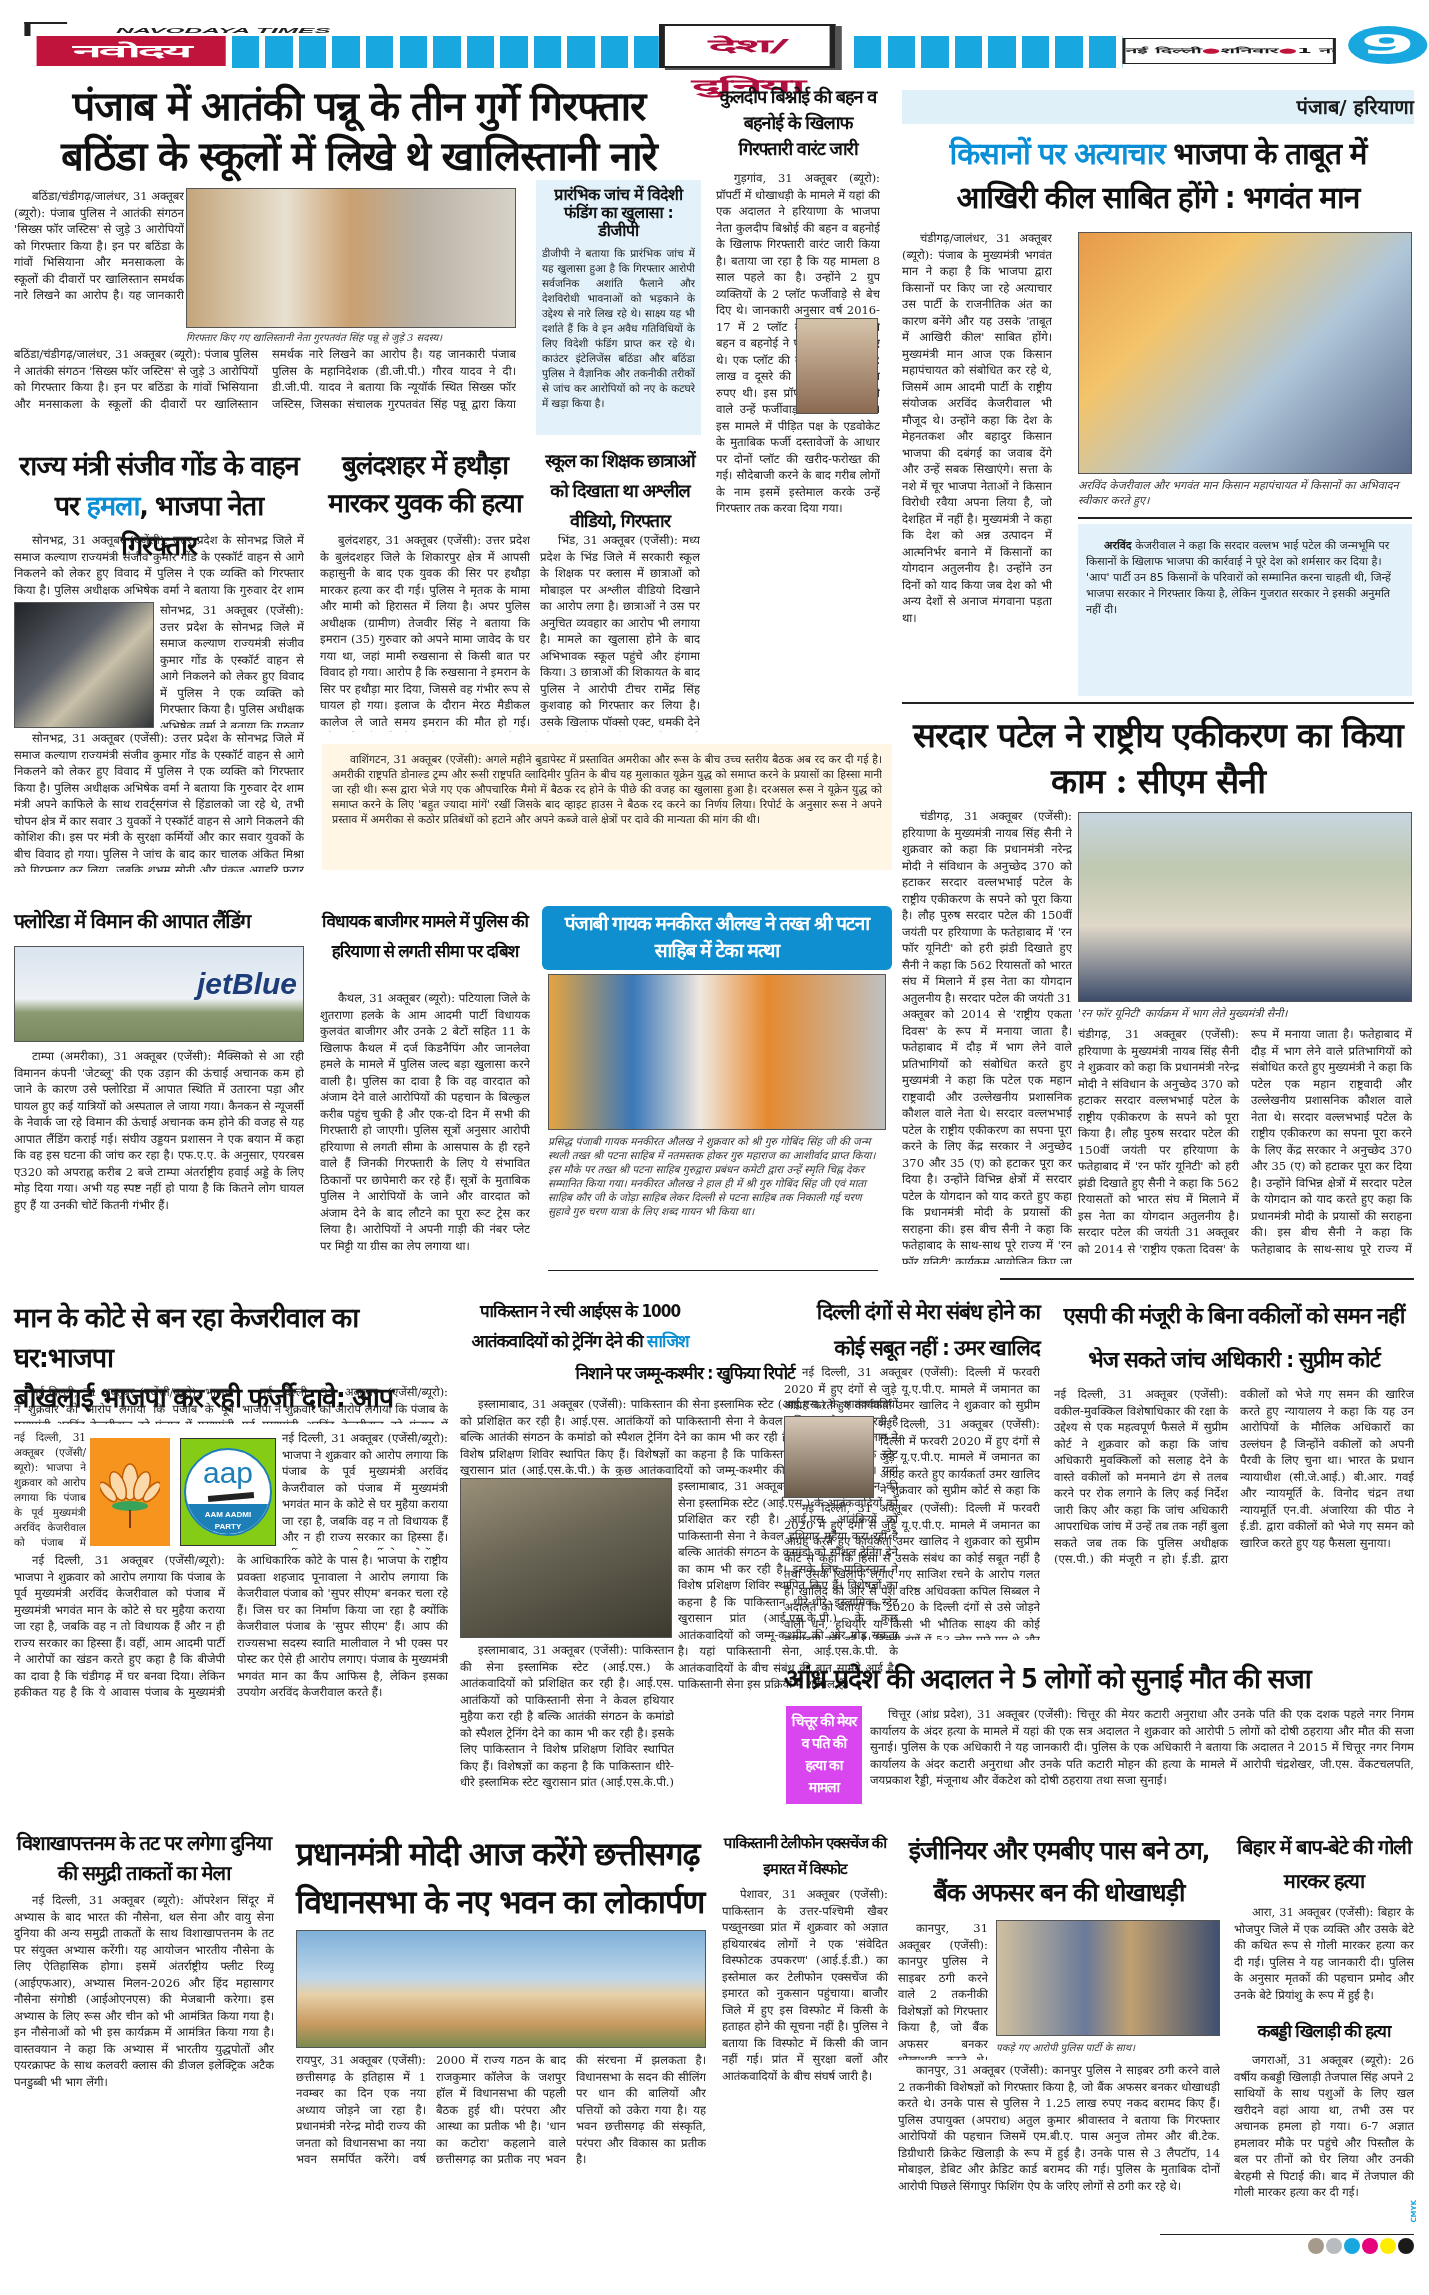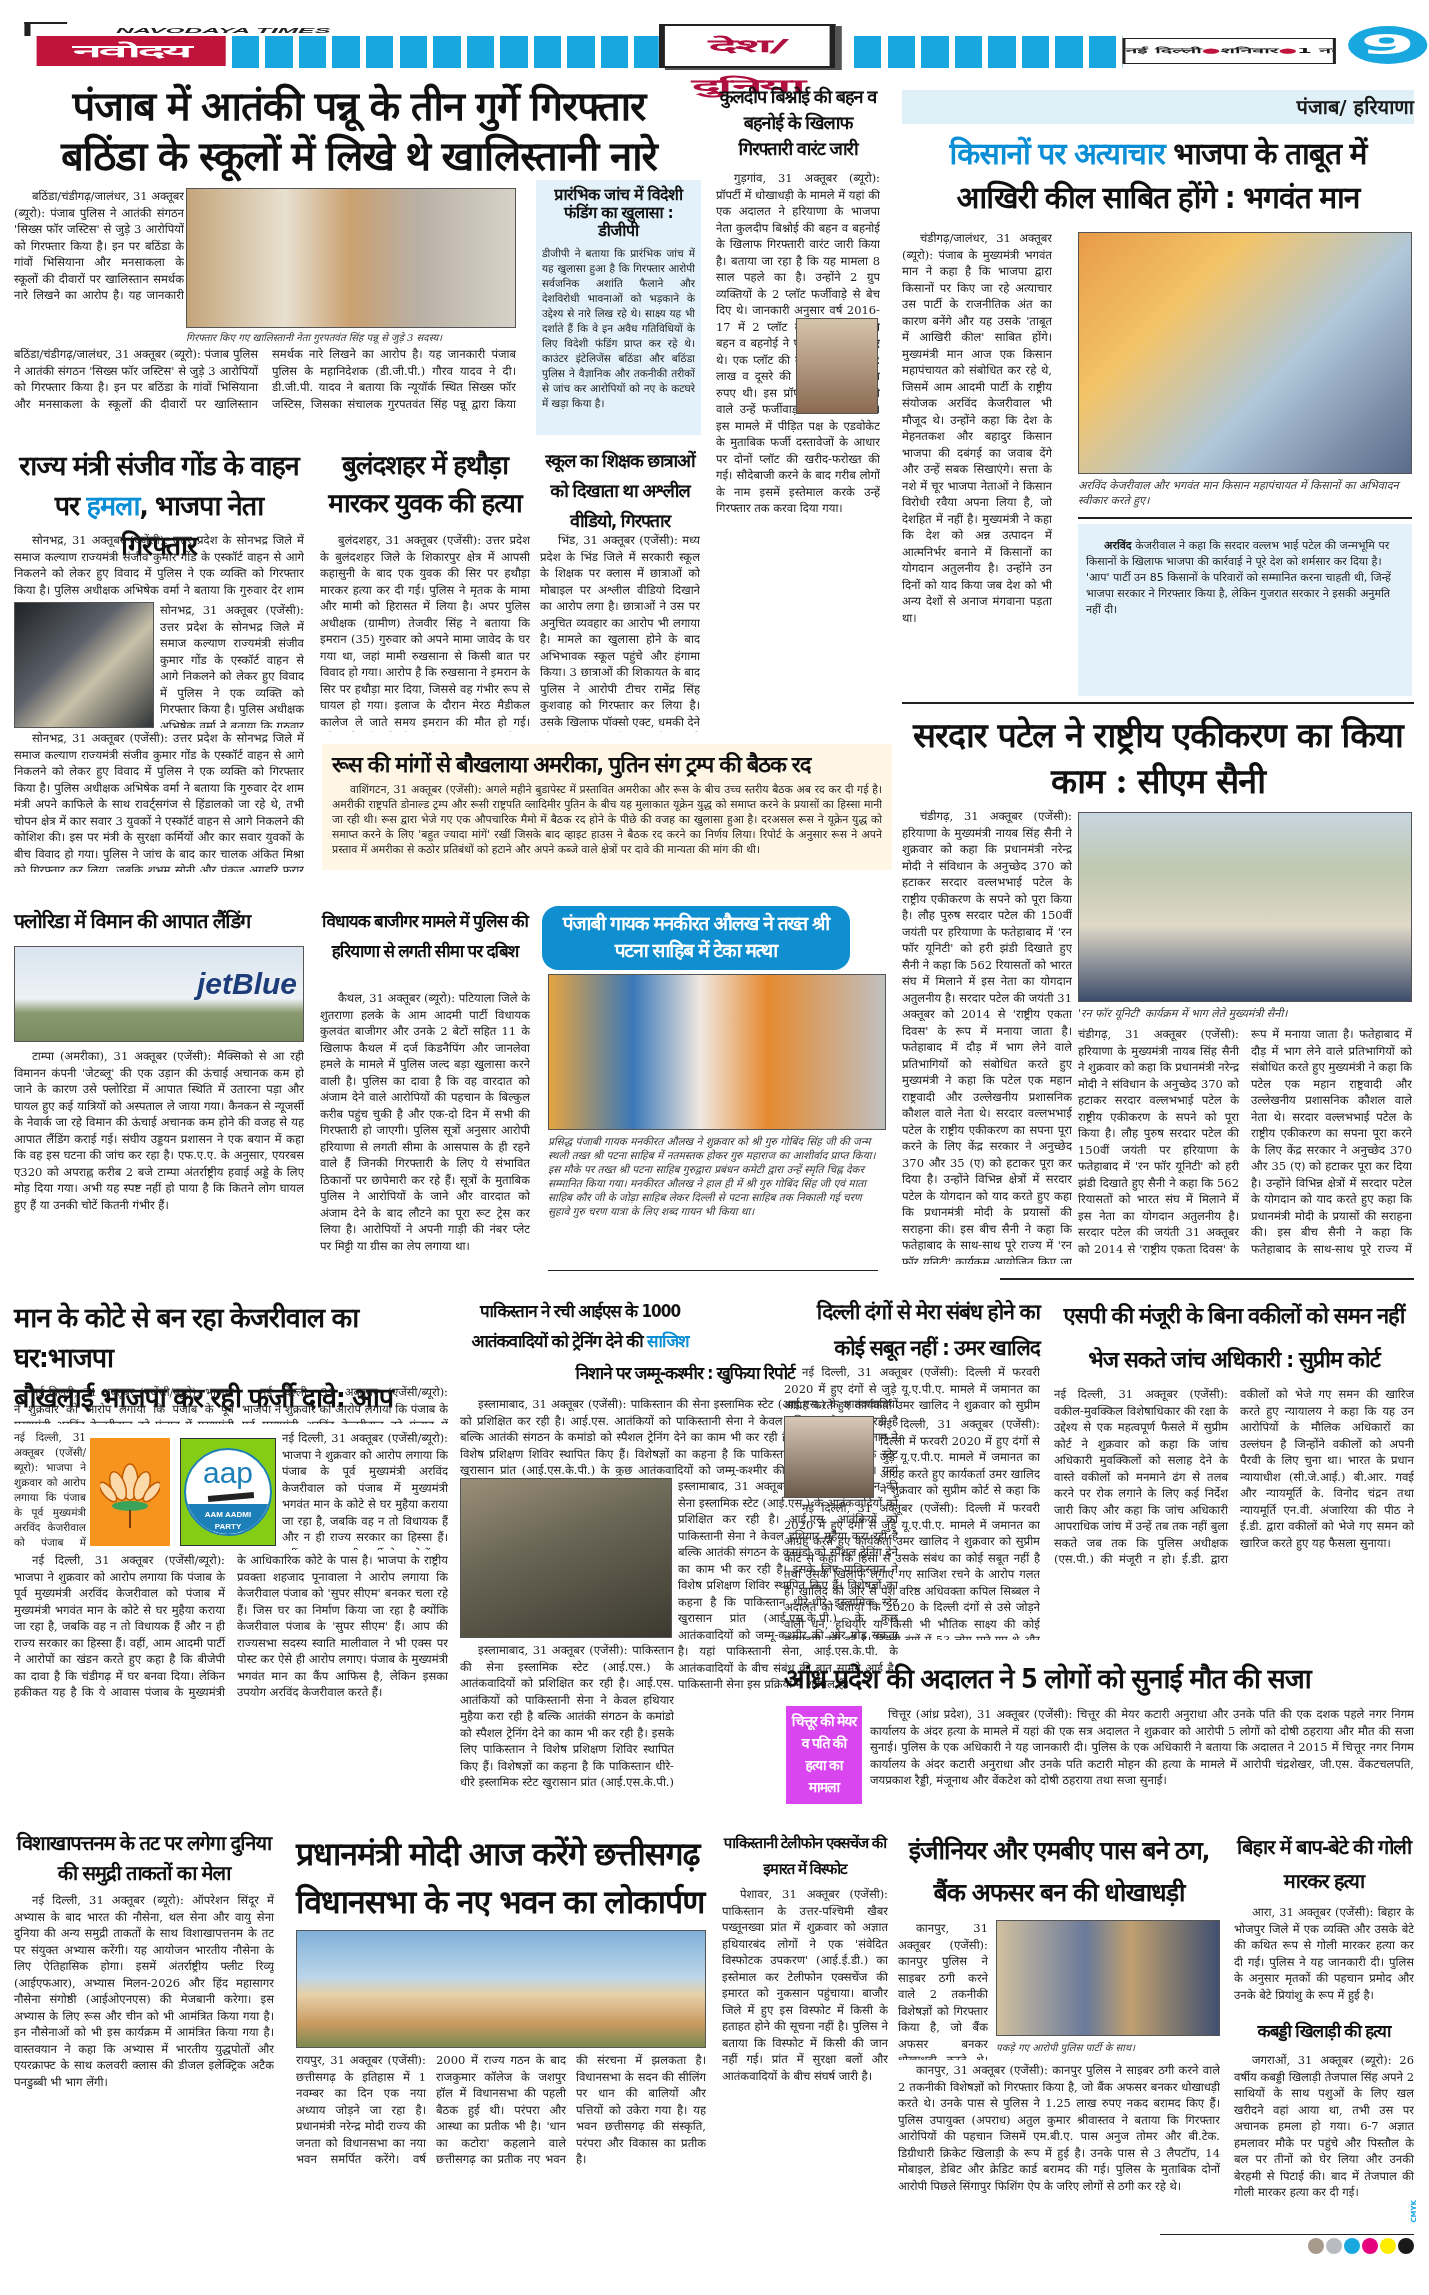--- a/index.html
+++ b/index.html
@@ -93,34 +93,33 @@
 <div class="abs body" style="left:160px;top:602px;width:144px;height:126px">सोनभद्र, 31 अक्तूबर (एजेंसी): उत्तर प्रदेश के सोनभद्र जिले में समाज कल्याण राज्यमंत्री संजीव कुमार गोंड के एस्कॉर्ट वाहन से आगे निकलने को लेकर हुए विवाद में पुलिस ने एक व्यक्ति को गिरफ्तार किया है। पुलिस अधीक्षक अभिषेक वर्मा ने बताया कि गुरुवार देर शाम मंत्री अपने काफिले के साथ रावर्ट्सगंज से हिंडालको जा रहे थे, तभी चोपन क्षेत्र में कार सवार 3 युवकों ने एस्कॉर्ट वाहन से आगे निकलने की कोशिश की। इस पर मंत्री के सुरक्षा कर्मियों और कार सवार युवकों के बीच विवाद हो गया। पुलिस ने जांच के बाद कार चालक अंकित मिश्रा को गिरफ्तार कर लिया, जबकि शुभम सोनी और पंकज अग्रहरि फरार हैं। पुलिस फरार आरोपियों की तलाश कर रही है। चर्चा है कि गिरफ्तार किया गया आरोपित भाजपा का ही एक स्थानीय नेता है।</div>
 <div class="abs body ind" style="left:14px;top:730px;width:290px;height:142px">सोनभद्र, 31 अक्तूबर (एजेंसी): उत्तर प्रदेश के सोनभद्र जिले में समाज कल्याण राज्यमंत्री संजीव कुमार गोंड के एस्कॉर्ट वाहन से आगे निकलने को लेकर हुए विवाद में पुलिस ने एक व्यक्ति को गिरफ्तार किया है। पुलिस अधीक्षक अभिषेक वर्मा ने बताया कि गुरुवार देर शाम मंत्री अपने काफिले के साथ रावर्ट्सगंज से हिंडालको जा रहे थे, तभी चोपन क्षेत्र में कार सवार 3 युवकों ने एस्कॉर्ट वाहन से आगे निकलने की कोशिश की। इस पर मंत्री के सुरक्षा कर्मियों और कार सवार युवकों के बीच विवाद हो गया। पुलिस ने जांच के बाद कार चालक अंकित मिश्रा को गिरफ्तार कर लिया, जबकि शुभम सोनी और पंकज अग्रहरि फरार हैं। पुलिस फरार आरोपियों की तलाश कर रही है। चर्चा है कि गिरफ्तार किया गया आरोपित भाजपा का ही एक स्थानीय नेता है।</div>
 
 <div class="abs hl" style="left:320px;top:446px;width:210px;font-size:26px;line-height:38px;text-align:center">बुलंदशहर में हथौड़ा मारकर युवक की हत्या</div>
 <div class="abs body ind" style="left:320px;top:532px;width:210px;height:200px">बुलंदशहर, 31 अक्तूबर (एजेंसी): उत्तर प्रदेश के बुलंदशहर जिले के शिकारपुर क्षेत्र में आपसी कहासुनी के बाद एक युवक की सिर पर हथौड़ा मारकर हत्या कर दी गई। पुलिस ने मृतक के मामा और मामी को हिरासत में लिया है। अपर पुलिस अधीक्षक (ग्रामीण) तेजवीर सिंह ने बताया कि इमरान (35) गुरुवार को अपने मामा जावेद के घर गया था, जहां मामी रुखसाना से किसी बात पर विवाद हो गया। आरोप है कि रुखसाना ने इमरान के सिर पर हथौड़ा मार दिया, जिससे वह गंभीर रूप से घायल हो गया। इलाज के दौरान मेरठ मैडीकल कालेज ले जाते समय इमरान की मौत हो गई। पुलिस ने परिजनों की तहरीर पर मामला दर्ज कर शव को पोस्टमार्टम के लिए भेज दिया है।</div>
 
 <div class="abs hl" style="left:540px;top:446px;width:160px;font-size:18px;line-height:30px;text-align:center">स्कूल का शिक्षक छात्राओं को दिखाता था अश्लील वीडियो, गिरफ्तार</div>
 <div class="abs body ind" style="left:540px;top:532px;width:160px;height:200px">भिंड, 31 अक्तूबर (एजेंसी): मध्य प्रदेश के भिंड जिले में सरकारी स्कूल के शिक्षक पर क्लास में छात्राओं को मोबाइल पर अश्लील वीडियो दिखाने का आरोप लगा है। छात्राओं ने उस पर अनुचित व्यवहार का आरोप भी लगाया है। मामले का खुलासा होने के बाद अभिभावक स्कूल पहुंचे और हंगामा किया। 3 छात्राओं की शिकायत के बाद पुलिस ने आरोपी टीचर रामेंद्र सिंह कुशवाह को गिरफ्तार कर लिया है। उसके खिलाफ पॉक्सो एक्ट, धमकी देने और एस.सी.-एस.टी. एक्ट की धाराओं में केस दर्ज किया गया है।</div>
 
 <div class="abs" style="left:322px;top:744px;width:570px;height:126px;background:#fff6e6;padding:6px 10px">
-  <div class="hl" style="font-size:22px;line-height:30px;white-space:nowrap">रूस की मांगों से बौखलाया अमरीका, पुतिन संग ट्रम्प की बैठक रद</div>
   <div class="body ind" style="font-size:10.8px;line-height:15px;height:80px;margin-top:2px">वाशिंगटन, 31 अक्तूबर (एजेंसी): अगले महीने बुडापेस्ट में प्रस्तावित अमरीका और रूस के बीच उच्च स्तरीय बैठक अब रद कर दी गई है। अमरीकी राष्ट्रपति डोनाल्ड ट्रम्प और रूसी राष्ट्रपति व्लादिमीर पुतिन के बीच यह मुलाकात यूक्रेन युद्ध को समाप्त करने के प्रयासों का हिस्सा मानी जा रही थी। रूस द्वारा भेजे गए एक औपचारिक मैमो में बैठक रद होने के पीछे की वजह का खुलासा हुआ है। दरअसल रूस ने यूक्रेन युद्ध को समाप्त करने के लिए 'बहुत ज्यादा मांगें' रखीं जिसके बाद व्हाइट हाउस ने बैठक रद करने का निर्णय लिया। रिपोर्ट के अनुसार रूस ने अपने प्रस्ताव में अमरीका से कठोर प्रतिबंधों को हटाने और अपने कब्जे वाले क्षेत्रों पर दावे की मान्यता की मांग की थी।</div>
 </div>
 
 <div class="abs hl" style="left:14px;top:910px;width:290px;font-size:20px;white-space:nowrap">फ्लोरिडा में विमान की आपात लैंडिंग</div>
 <div class="abs photo" style="left:14px;top:946px;width:290px;height:96px;background:linear-gradient(180deg,#d9e4ee 0,#eef2f6 55%,#8a9a70 70%,#7a8a60 100%)">
   <div style="position:absolute;right:6px;top:20px;font-family:'Liberation Sans',sans-serif;font-style:italic;font-size:30px;color:#1c3d7a;font-weight:700">jetBlue</div>
 </div>
 <div class="abs body ind" style="left:14px;top:1048px;width:290px;height:212px">टाम्पा (अमरीका), 31 अक्तूबर (एजेंसी): मैक्सिको से आ रही विमानन कंपनी 'जेटब्लू' की एक उड़ान की ऊंचाई अचानक कम हो जाने के कारण उसे फ्लोरिडा में आपात स्थिति में उतारना पड़ा और घायल हुए कई यात्रियों को अस्पताल ले जाया गया। कैनकन से न्यूजर्सी के नेवार्क जा रहे विमान की ऊंचाई अचानक कम होने की वजह से यह आपात लैंडिंग कराई गई। संघीय उड्डयन प्रशासन ने एक बयान में कहा कि वह इस घटना की जांच कर रहा है। एफ.ए.ए. के अनुसार, एयरबस ए320 को अपराह्न करीब 2 बजे टाम्पा अंतर्राष्ट्रीय हवाई अड्डे के लिए मोड़ दिया गया। अभी यह स्पष्ट नहीं हो पाया है कि कितने लोग घायल हुए हैं या उनकी चोटें कितनी गंभीर हैं।</div>
 
 <div class="abs hl" style="left:320px;top:906px;width:210px;font-size:17px;line-height:30px;text-align:center">विधायक बाजीगर मामले में पुलिस की हरियाणा से लगती सीमा पर दबिश</div>
 <div class="abs body ind" style="left:320px;top:990px;width:210px;height:270px">कैथल, 31 अक्तूबर (ब्यूरो): पटियाला जिले के शुतराणा हलके के आम आदमी पार्टी विधायक कुलवंत बाजीगर और उनके 2 बेटों सहित 11 के खिलाफ कैथल में दर्ज किडनैपिंग और जानलेवा हमले के मामले में पुलिस जल्द बड़ा खुलासा करने वाली है। पुलिस का दावा है कि वह वारदात को अंजाम देने वाले आरोपियों की पहचान के बिल्कुल करीब पहुंच चुकी है और एक-दो दिन में सभी की गिरफ्तारी हो जाएगी। पुलिस सूत्रों अनुसार आरोपी हरियाणा से लगती सीमा के आसपास के ही रहने वाले हैं जिनकी गिरफ्तारी के लिए ये संभावित ठिकानों पर छापेमारी कर रहे हैं। सूत्रों के मुताबिक पुलिस ने आरोपियों के जाने और वारदात को अंजाम देने के बाद लौटने का पूरा रूट ट्रेस कर लिया है। आरोपियों ने अपनी गाड़ी की नंबर प्लेट पर मिट्टी या ग्रीस का लेप लगाया था।</div>
 
-<div class="abs" style="left:542px;top:906px;width:308px;height:64px;background:#0f8fd0;border-radius:16px;padding:4px 12px">
+<div class="abs" style="left:542px;top:906px;width:350px;height:64px;background:#0f8fd0;border-radius:6px;padding:4px 12px">
   <div class="hl" style="color:#fff;font-size:19px;line-height:27px;text-align:center">पंजाबी गायक मनकीरत औलख ने तख्त श्री पटना साहिब में टेका मत्था</div>
 </div>
 <div class="abs photo" style="left:548px;top:974px;width:338px;height:156px;background:linear-gradient(90deg,#e5a440 0,#3a78b8 25%,#f0e8e0 45%,#e58a30 65%,#c0c0c0 100%)"></div>
 <div class="abs cap" style="left:548px;top:1134px;width:338px;font-size:10.5px;line-height:14px;height:110px;overflow:hidden">प्रसिद्ध पंजाबी गायक मनकीरत औलख ने शुक्रवार को श्री गुरु गोबिंद सिंह जी की जन्म स्थली तख्त श्री पटना साहिब में नतमस्तक होकर गुरु महाराज का आशीर्वाद प्राप्त किया। इस मौके पर तख्त श्री पटना साहिब गुरुद्वारा प्रबंधन कमेटी द्वारा उन्हें स्मृति चिह्न देकर सम्मानित किया गया। मनकीरत औलख ने हाल ही में श्री गुरु गोबिंद सिंह जी एवं माता साहिब कौर जी के जोड़ा साहिब लेकर दिल्ली से पटना साहिब तक निकाली गई चरण सुहावे गुरु चरण यात्रा के लिए शब्द गायन भी किया था।</div>
 <div class="abs rule" style="left:548px;top:1270px;width:330px;height:1px"></div>
 
 <div class="abs hl" style="left:14px;top:1298px;width:434px;font-size:27px;line-height:40px">
   <span>मान के कोटे से बन रहा केजरीवाल का घर:भाजपा</span><br>
   <span>बौखलाई भाजपा कर रही फर्जी दावे: आप</span>
 </div>

